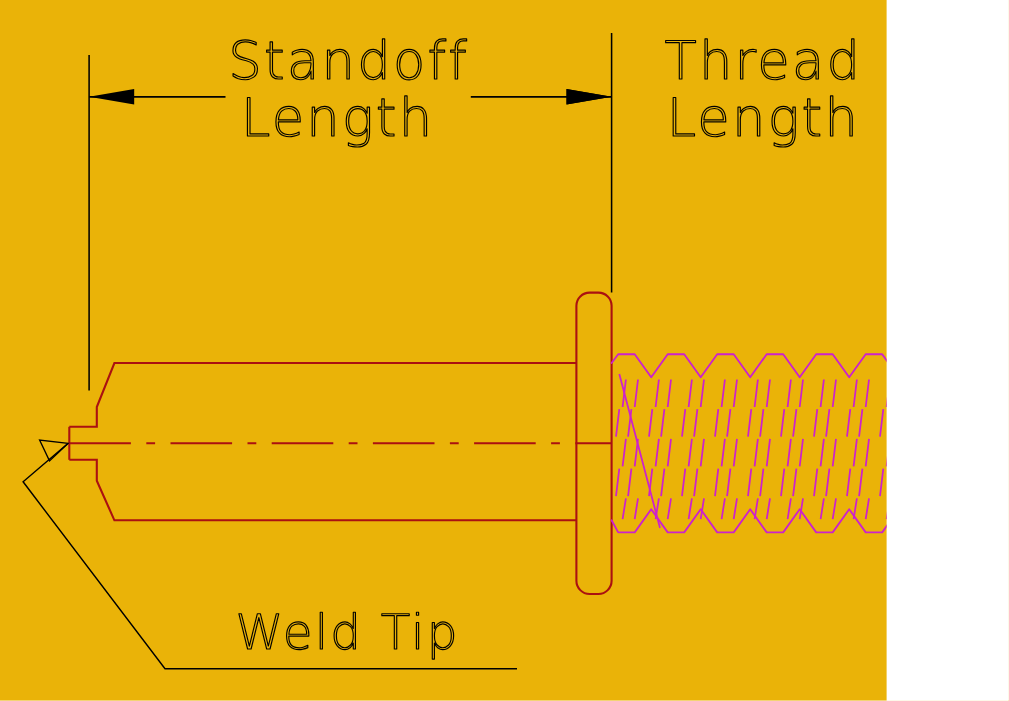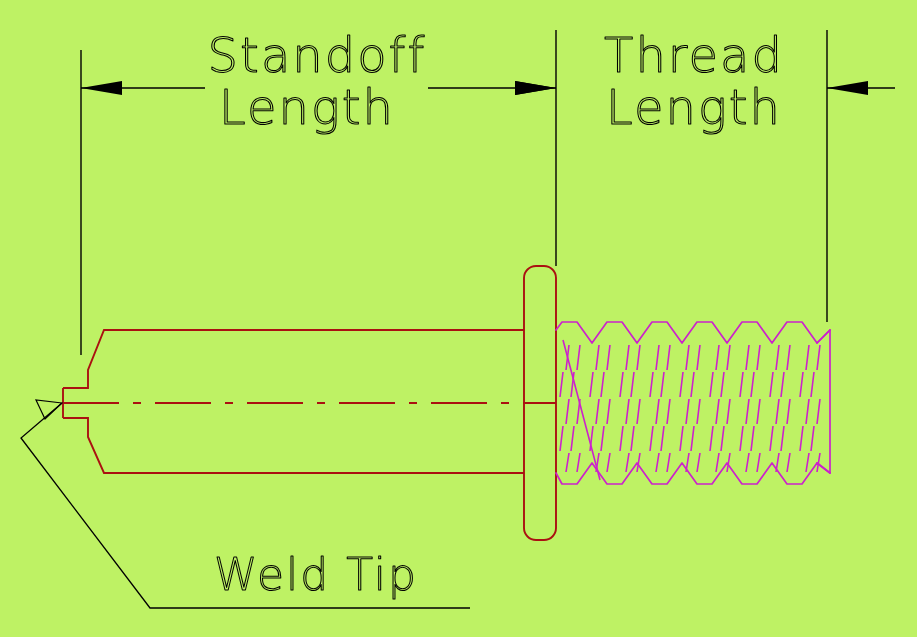--- a/index.html
+++ b/index.html
@@ -6,23 +6,23 @@
   html, body {
     margin: 0;
     padding: 0;
     background: #ffffff;
   }
   body {
     font-family: "Liberation Sans", sans-serif;
   }
   #canvas-wrap {
     position: relative;
-    width: 917px;
+    width: 806px;
     height: 637px;
-    background: #bef264;
+    background: #eab308;
     overflow: hidden;
   }
   svg#drawing {
     display: block;
     width: 917px;
     height: 637px;
   }
   
   text.cad-label {
     font-family: "DejaVu Sans", sans-serif;

